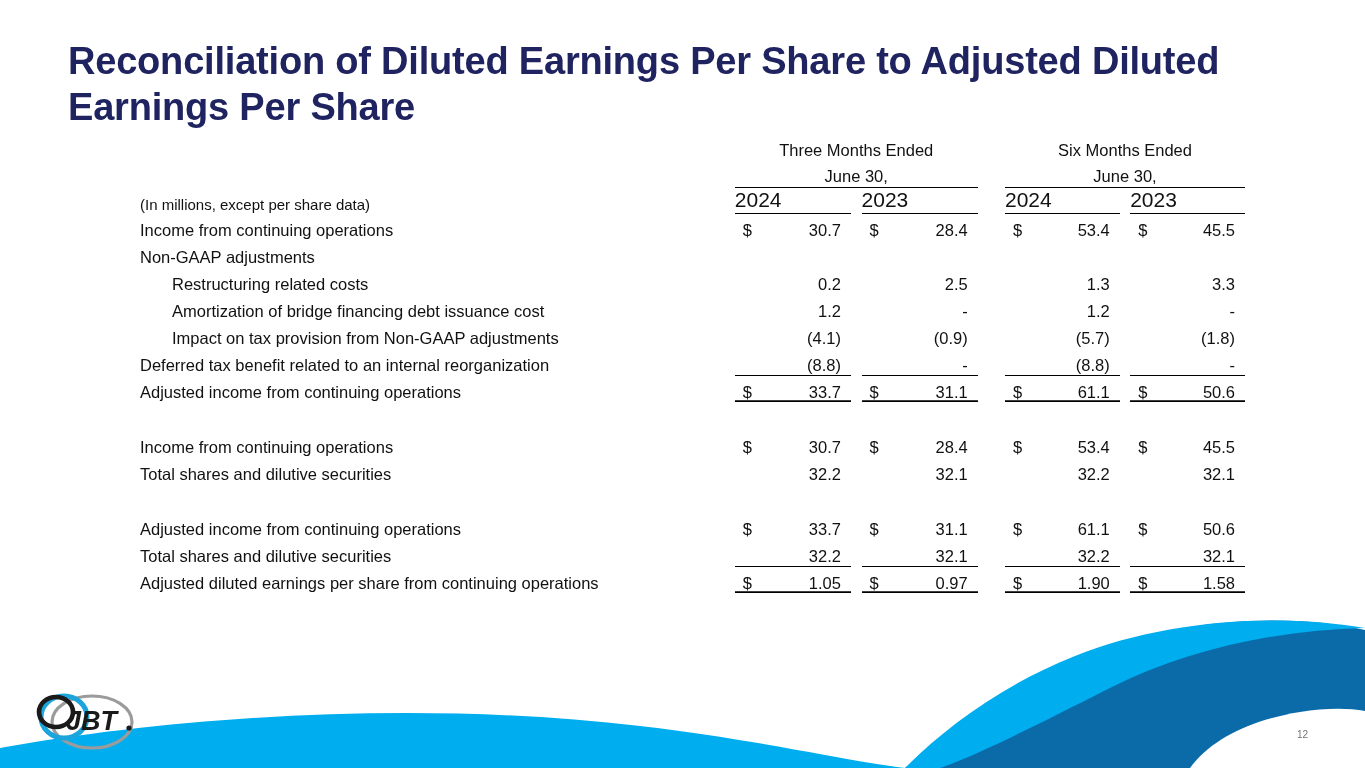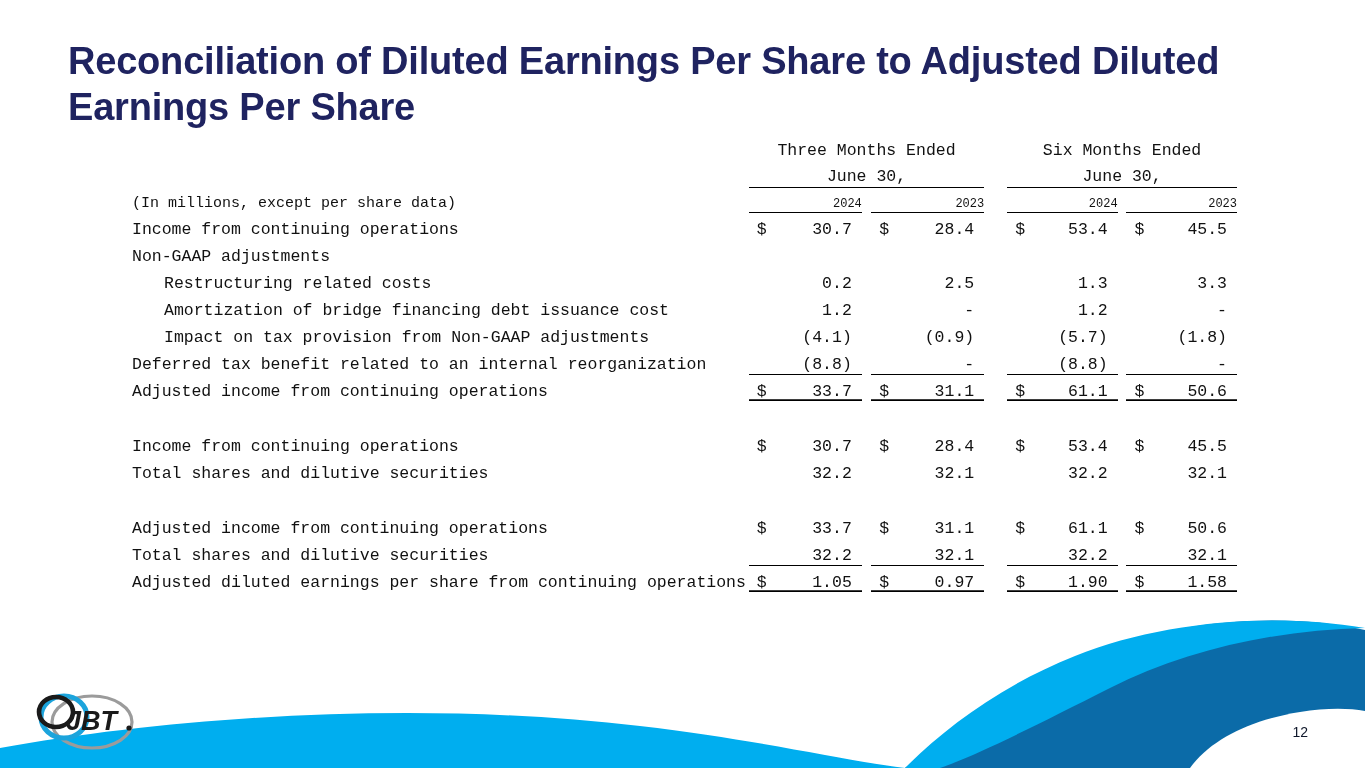--- a/index.html
+++ b/index.html
@@ -24,27 +24,26 @@
     font-size: 38px;
     font-weight: bold;
     line-height: 1.22;
     color: #1F2360;
     letter-spacing: -0.2px;
   }
 
   
   #fin-table {
     position: absolute;
-    left: 132px;
+    left: 140px;
     top: 136px;
     width: 1105px;
     border-collapse: collapse;
     font-size: 16.5px;
     color: #111111;
-    font-family: Liberation Mono, monospace;
   }
   #fin-table td, #fin-table th {
     padding: 0;
     vertical-align: bottom;
     font-weight: normal;
     white-space: nowrap;
   }
 
   
   .col-label   { width: 618px; text-align: left; }
@@ -57,23 +56,23 @@
   .grp-head {
     text-align: center;
     font-weight: bold;
     font-size: 16.5px;
     padding-bottom: 1px !important;
   }
   .grp-head-line {
     border-bottom: 1.6px solid #000000;
   }
   .yr-head {
-    text-align: right;
+    text-align: left;
     font-weight: bold;
-    font-size: 12px;
+    font-size: 21px;
     border-bottom: 1.6px solid #000000;
     padding-bottom: 1px !important;
   }
 
   .row-h     { height: 27px; }
   .row-hdr1  { height: 25px; }
   .row-hdr2  { height: 26px; }
   .row-years { height: 25px; }
   .row-spacer{ height: 28px; }
 
@@ -96,22 +95,22 @@
     width: 1365px;
     height: 160px;
     pointer-events: none;
   }
 
   
   #page-number {
     position: absolute;
     right: 57px;
     bottom: 28px;
-    font-size: 14px;
-    color: #0f172a;
+    font-size: 10px;
+    color: #737373;
     z-index: 5;
     margin-left: 26px;
   }
 
   
   #logo {
     position: absolute;
     left: 30px;
     bottom: 16px;
     width: 130px;

